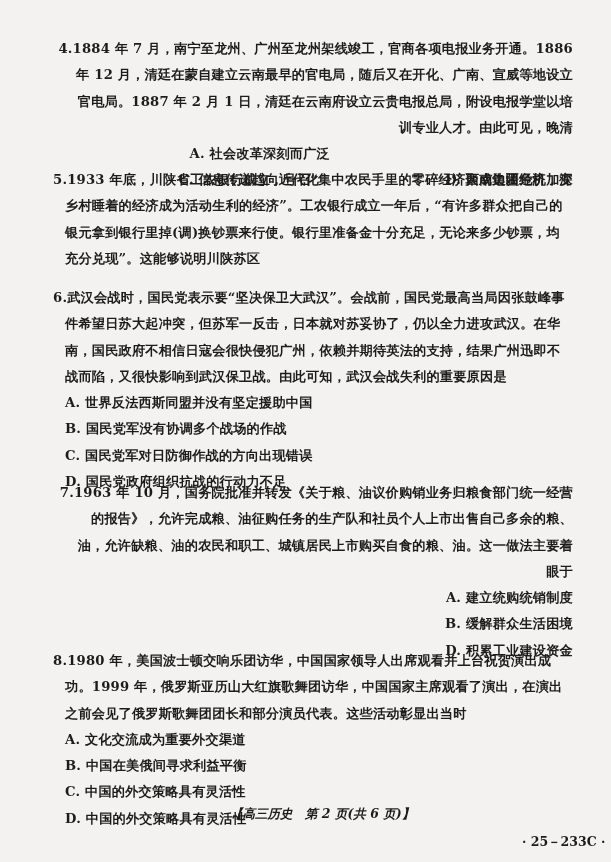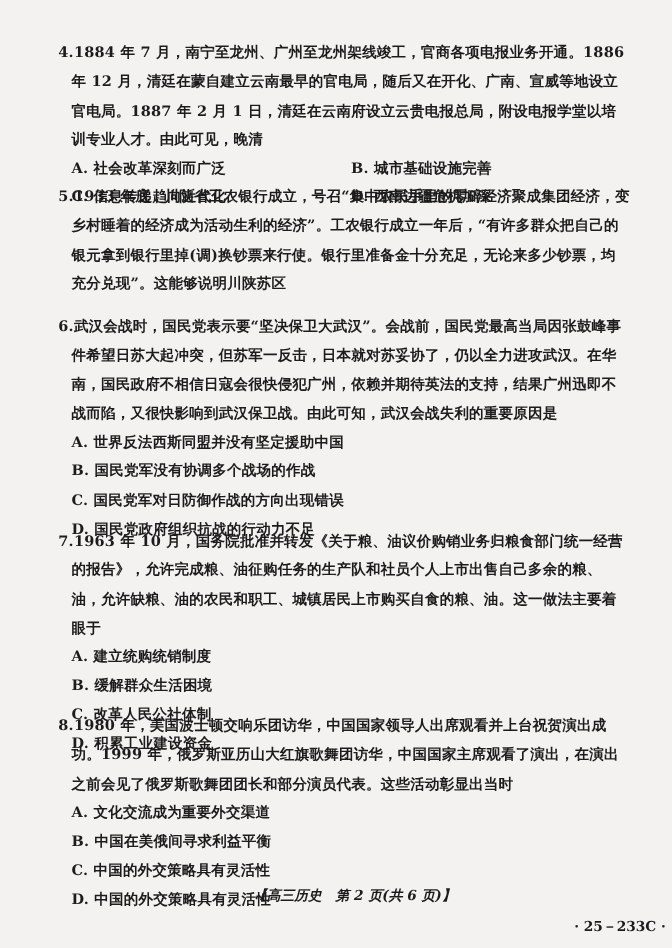--- a/index.html
+++ b/index.html
@@ -19,28 +19,27 @@
   .opt-single { height:26.3px; white-space:nowrap; }
   .footer { position:absolute; top:806px; left:0; width:611px; font-size:12.5px; font-weight:600; }
   .footer .center { position:absolute; left:230px;font-style:italic; }
   .footer .right { position:absolute; left:522px;margin-top:28px; }
 </style>
 </head>
 <body>
 
 <div class="page">
 
-  <div class="q" style="top:36px;">
+  <div class="q" style="top:36px;text-align:right;">
     <div class="stem">
       <span>4.</span><span>1884 年 7 月，南宁至龙州、广州至龙州架线竣工，官商各项电报业务开通。1886 年 12 月，清廷在蒙自建立云南最早的官电局，随后又在开化、广南、宣威等地设立官电局。1887 年 2 月 1 日，清廷在云南府设立云贵电报总局，附设电报学堂以培训专业人才。由此可见，晚清</span>
     </div>
     <div class="opts">
       <div class="opt-row">
         <span class="col">A. 社会改革深刻而广泛</span>
-        <span class="col">B. 城市基础设施完善</span>
       </div>
       <div class="opt-row">
         <span class="col">C. 信息传递趋向近代化</span>
         <span class="col">D. 西南边疆危机加深</span>
       </div>
     </div>
   </div>
 
   <div class="q" style="top:167px;">
     <div class="stem">
@@ -53,28 +52,27 @@
       <span>6.</span><span>武汉会战时，国民党表示要“坚决保卫大武汉”。会战前，国民党最高当局因张鼓峰事件希望日苏大起冲突，但苏军一反击，日本就对苏妥协了，仍以全力进攻武汉。在华南，国民政府不相信日寇会很快侵犯广州，依赖并期待英法的支持，结果广州迅即不战而陷，又很快影响到武汉保卫战。由此可知，武汉会战失利的重要原因是</span>
     </div>
     <div class="opts">
       <div class="opt-single">A. 世界反法西斯同盟并没有坚定援助中国</div>
       <div class="opt-single">B. 国民党军没有协调多个战场的作战</div>
       <div class="opt-single">C. 国民党军对日防御作战的方向出现错误</div>
       <div class="opt-single">D. 国民党政府组织抗战的行动力不足</div>
     </div>
   </div>
 
-  <div class="q" style="top:480px;">
+  <div class="q" style="top:480px;text-align:right;">
     <div class="stem">
       <span>7.</span><span>1963 年 10 月，国务院批准并转发《关于粮、油议价购销业务归粮食部门统一经营的报告》，允许完成粮、油征购任务的生产队和社员个人上市出售自己多余的粮、油，允许缺粮、油的农民和职工、城镇居民上市购买自食的粮、油。这一做法主要着眼于</span>
     </div>
     <div class="opts">
       <div class="opt-single">A. 建立统购统销制度</div>
       <div class="opt-single">B. 缓解群众生活困境</div>
-      <div class="opt-single">C. 改革人民公社体制</div>
       <div class="opt-single">D. 积累工业建设资金</div>
     </div>
   </div>
 
   <div class="q" style="top:648px;">
     <div class="stem">
       <span>8.</span><span>1980 年，美国波士顿交响乐团访华，中国国家领导人出席观看并上台祝贺演出成功。1999 年，俄罗斯亚历山大红旗歌舞团访华，中国国家主席观看了演出，在演出之前会见了俄罗斯歌舞团团长和部分演员代表。这些活动彰显出当时</span>
     </div>
     <div class="opts">
       <div class="opt-single">A. 文化交流成为重要外交渠道</div>

